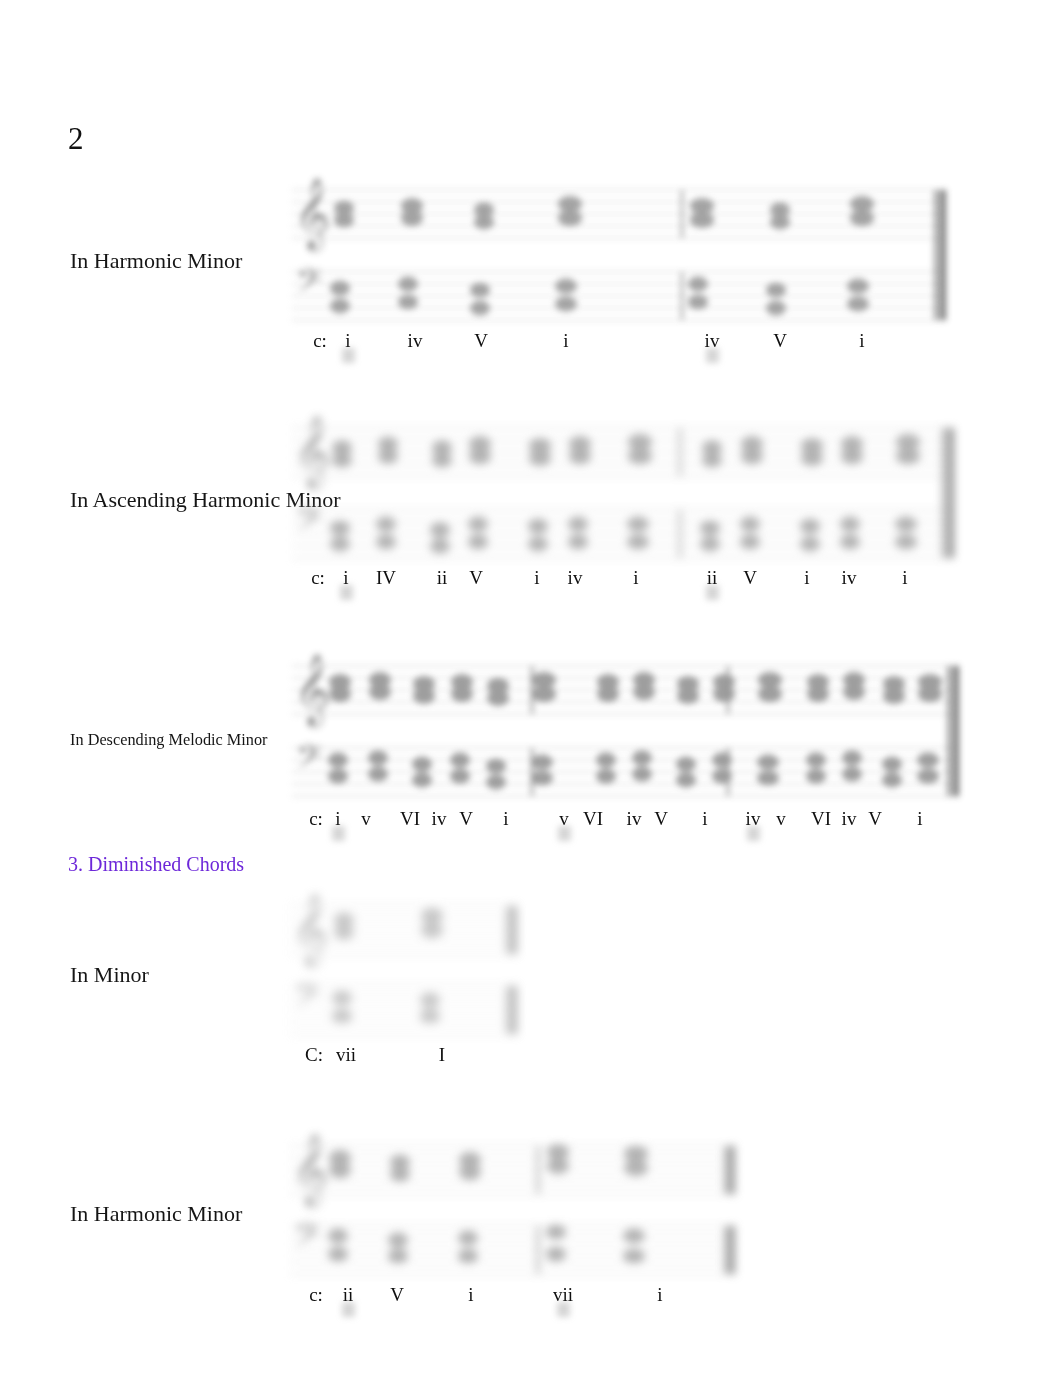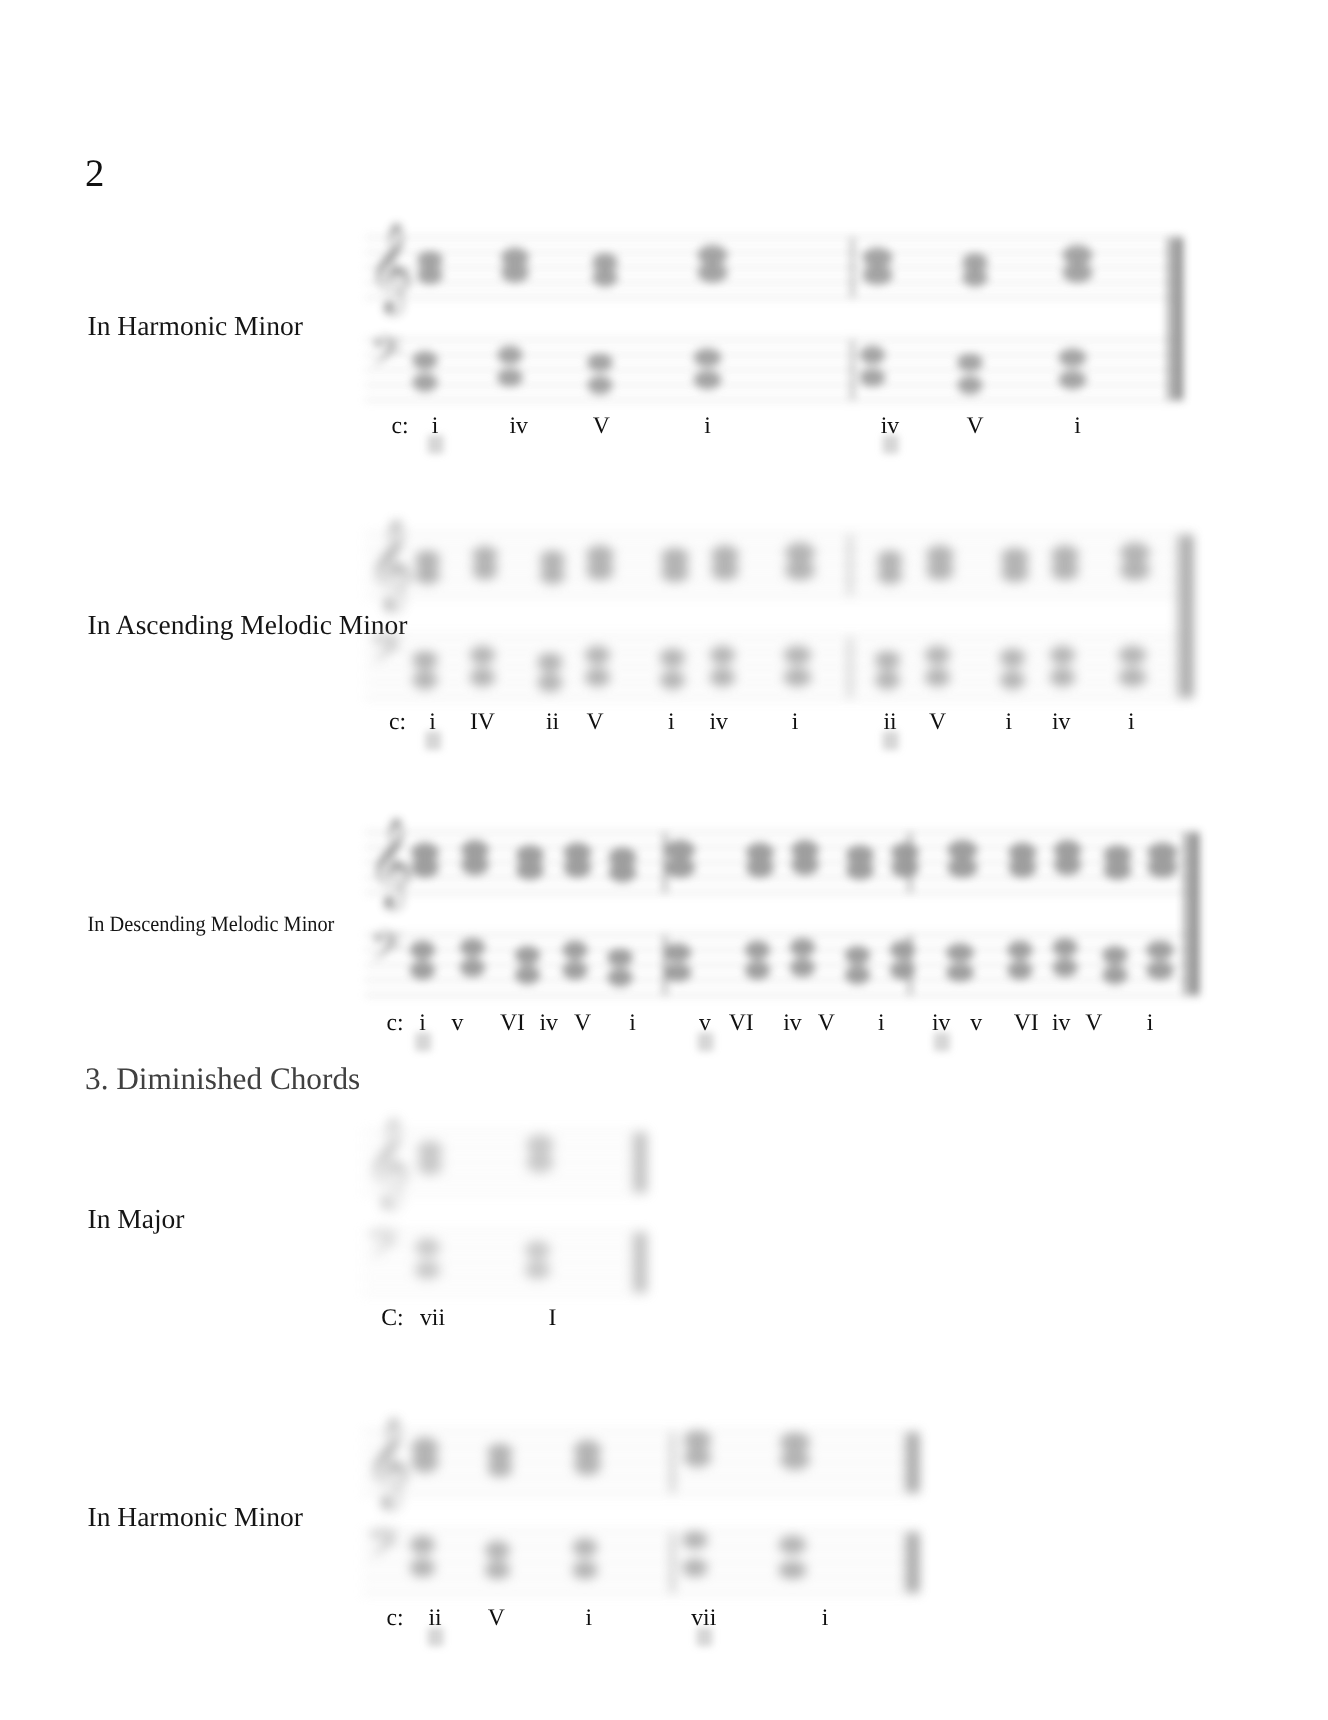--- a/index.html
+++ b/index.html
@@ -32,23 +32,23 @@
     font-size: 31px;
     line-height: 38px;
     color: #111;
   }
 
   
   .section-heading {
     position: absolute;
     left: 68px;
     top: 848px;
-    font-size: 25px;
+    font-size: 20px;
     line-height: 32px;
-    color: #404040;
+    color: #6d28d9;
     white-space: nowrap;
   }
 
   
   .sys-label {
     position: absolute;
     font-size: 22px;
     line-height: 22px;
     color: #151515;
     white-space: nowrap;
@@ -182,21 +182,21 @@
     <span class="rn" style="left:131px;">iv</span>
     <span class="rn" style="left:197px;">V</span>
     <span class="rn" style="left:282px;">i</span>
     <span class="rn" style="left:428px;">iv</span>
     <span class="rn" style="left:496px;">V</span>
     <span class="rn" style="left:578px;">i</span>
     <span class="fig" style="left:58px; top:20px;"></span>
     <span class="fig" style="left:422px; top:20px;"></span>
   </div>
 
-  <div class="sys-label" style="left:70px; top:489px;">In Ascending Melodic Minor</div>
+  <div class="sys-label" style="left:70px; top:489px;">In Ascending Harmonic Minor</div>
 
   <div class="system soft" style="left:284px; top:414px;">
     <svg width="675" height="150" viewBox="0 0 675 150" xmlns="http://www.w3.org/2000/svg">
       <g stroke="#dadada" stroke-width="1.6">
         <line x1="8" y1="14" x2="670" y2="14"></line>
           <line x1="8" y1="26" x2="670" y2="26"></line>
         <line x1="8" y1="38" x2="670" y2="38"></line>
           <line x1="8" y1="50" x2="670" y2="50"></line>
         <line x1="8" y1="62" x2="670" y2="62"></line>
         <line x1="8" y1="96" x2="670" y2="96"></line>
@@ -402,21 +402,21 @@
     <span class="rn" style="left:565px;">iv</span>
     <span class="rn" style="left:591px;">V</span>
     <span class="rn" style="left:636px;">i</span>
     <span class="fig" style="left:48px; top:20px;"></span>
     <span class="fig" style="left:274px; top:20px;"></span>
     <span class="fig" style="left:463px; top:20px;"></span>
   </div>
 
   <div class="section-heading">3. Diminished Chords</div>
 
-  <div class="sys-label" style="left:70px; top:964px;">In Major</div>
+  <div class="sys-label" style="left:70px; top:964px;">In Minor</div>
 
   <div class="system softer" style="left:282px; top:892px;">
     <svg width="240" height="148" viewBox="0 0 240 148" xmlns="http://www.w3.org/2000/svg">
       <g stroke="#dedede" stroke-width="1.6">
         <line x1="8" y1="14" x2="236" y2="14"></line>
           <line x1="8" y1="26" x2="236" y2="26"></line>
         <line x1="8" y1="38" x2="236" y2="38"></line>
           <line x1="8" y1="50" x2="236" y2="50"></line>
         <line x1="8" y1="62" x2="236" y2="62"></line>
         <line x1="8" y1="94" x2="236" y2="94"></line>

